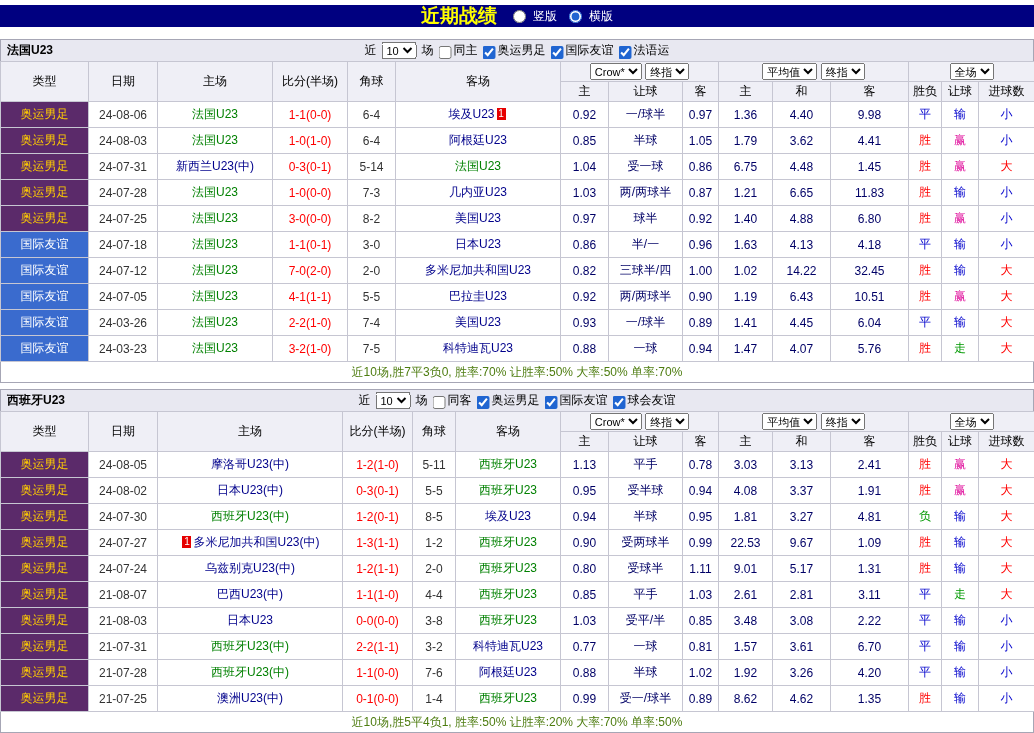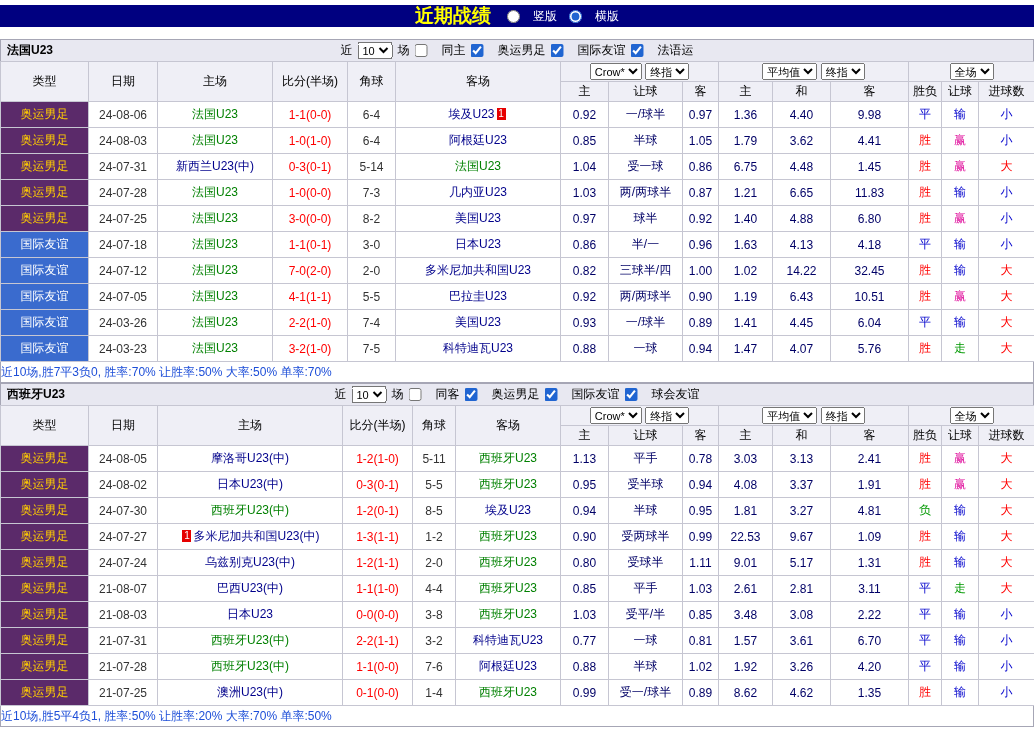--- a/index.html
+++ b/index.html
@@ -9,32 +9,32 @@
     font-family:"Liberation Sans","DejaVu Sans",sans-serif;
     font-size:12px; color:#000;
   }
   .topbar {
     height:22px; background:#000080;
     display:flex; align-items:center; justify-content:center; gap:16px;
     margin-bottom:12px;
   }
   .topbar-title { color:#ffff00; font-weight:bold; font-size:19px; }
   #layout-radios { display:flex; gap:12px; align-items:center; }
-  #layout-radios label { color:#fff; display:flex; align-items:center; gap:13px; cursor:pointer; font-size:12px; }
+  #layout-radios label { color:#fff; display:flex; align-items:center; gap:7px; cursor:pointer; font-size:12px; }
   input[type=radio], input[type=checkbox] { accent-color:#2065d1; margin:0; width:13px; height:13px; }
 
-  .section + .section { }
+  .section + .section { margin-top:6px; }
   .section-bar {
     height:22px; background:#e8e8f1; border:1px solid #a6a6b5; border-bottom:none;
     display:flex; align-items:center; position:relative;
   }
   .team-name { font-weight:bold; padding-left:6px; }
   .filters { position:absolute; left:50%; transform:translateX(-50%); display:flex; align-items:center; gap:5px; white-space:nowrap; }
   .filters select { font-size:11px; height:17px; }
-  .filters label { display:flex; align-items:center; gap:14px; cursor:pointer; }
+  .filters label { display:flex; align-items:flex-end; gap:2px; cursor:pointer; }
 
   table.match-table { border-collapse:collapse; table-layout:fixed; width:1034px; }
   .match-table td {
     border:1px solid #c6c6d2; text-align:center; height:26px;
     padding:0 1px; overflow:hidden; white-space:nowrap;
   }
   .match-table thead td { background:#efeff6; height:20px; color:#000; }
   .match-table thead select { font-size:11px; height:17px; max-width:96%; vertical-align:middle; }
 
   td.type-olympic { background:#5b2a6a; color:#ffcc00; }
@@ -49,21 +49,21 @@
   .c-blue { color:#0000cc; }
   .c-green { color:#009900; }
   .c-magenta { color:#e0119d; }
   .badge {
     display:inline-block; background:#e60000; color:#fff;
     font-size:10px; line-height:12px; min-width:9px; padding:0 1px;
     margin:0 2px; vertical-align:1px;
   }
   .table-footer {
     border:1px solid #a6a6b5; border-top:none;
-    height:21px; line-height:21px; color:#1d4ed8;
+    height:21px; line-height:21px; text-align:center; color:#4d7c0f;
   }
 </style>
 </head>
 <body>
 
 <div class="topbar">
   <span class="topbar-title">近期战绩</span>
   <div id="layout-radios">
       <label>
         <input type="radio" name="layout" style="">

